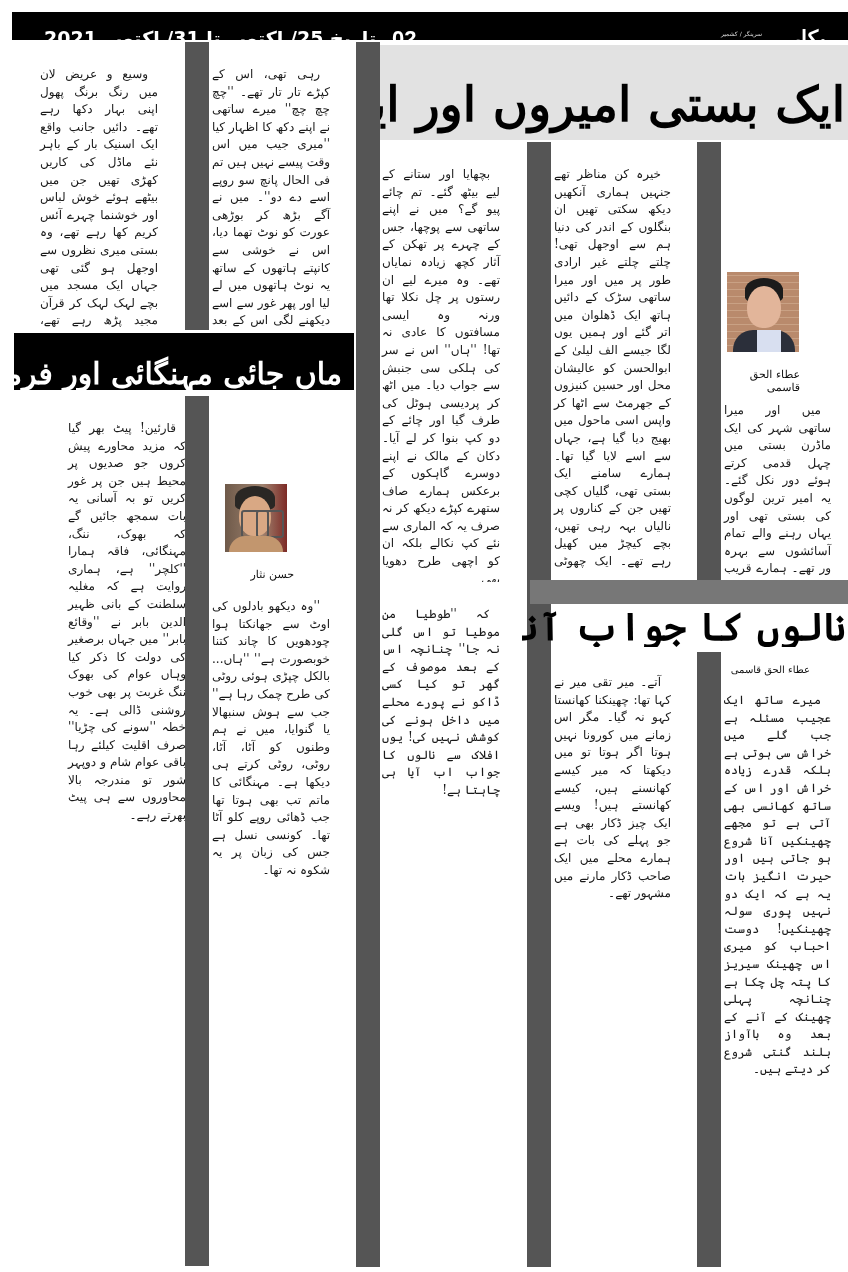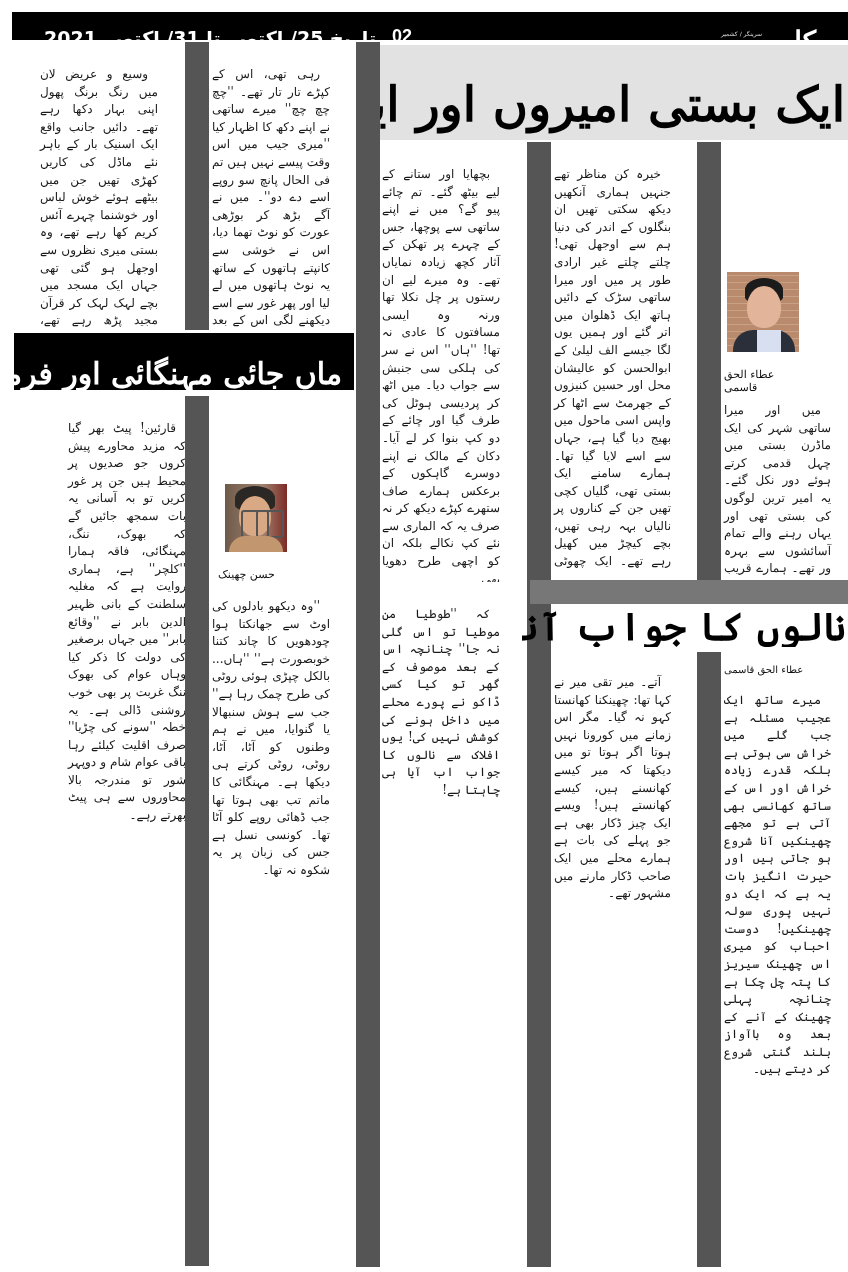--- a/index.html
+++ b/index.html
@@ -1,33 +1,33 @@
 <!DOCTYPE html>
 <html><head>
 <meta charset="utf-8">
 <style>
   * { box-sizing: border-box; margin: 0; padding: 12px; }
   html, body { width: 848px; height: 1272px; background: #fff; overflow: hidden; }
   body { position: relative; font-family: "DejaVu Sans", sans-serif; color: #111; }
   .masthead { position: absolute; left: 0; top: 0; width: 848px; height: 28px; background: #000; color: #fff; }
   .masthead .date { position: absolute; left: 20px; top: 3px; font-size: 19px; font-weight: bold; font-family: "DejaVu Sans", sans-serif; letter-spacing: 0.5px; white-space: nowrap; }
-  .masthead .pageno { position: absolute; left: 368px; top: 2px; font-size: 18px; font-weight: bold; font-family: "Liberation Sans", sans-serif; }
-  .masthead .logo { position: absolute; right: 22px; top: 1px; font-size: 28px; font-family: "DejaVu Serif", serif; font-weight: bold; }
+  .masthead .pageno { position: absolute; left: 368px; top: 2px; font-size: 22px; font-weight: bold; font-family: "Liberation Sans", sans-serif; }
+  .masthead .logo { position: absolute; right: 22px; top: 1px; font-size: 22px; font-family: "DejaVu Serif", serif; font-weight: bold; }
   .masthead .logo-sub { position: absolute; right: 86px; top: 6px; font-size: 6px; color: #ddd; }
   .col { position: absolute; direction: rtl; text-align: justify; font-family: "DejaVu Serif", serif; font-size: 12px; line-height: 17.6px; overflow: hidden; color: #1a1a1a; }
   .col p { margin-bottom: 2px; text-indent: 10px; }
   .rule-v { position: absolute; width: 1px; background: #555; }
   .main-headline { position: absolute; left: 347px; top: 33px; width: 498px; height: 95px; background: #e2e2e2; direction: rtl; text-align: center; font-family: "DejaVu Serif", serif; font-size: 48px; font-weight: bold; line-height: 95px; color: #000; white-space: nowrap; overflow: hidden; }
   .box-headline { position: absolute; left: 2px; top: 321px; width: 340px; height: 57px; background: #000; color: #fff; direction: rtl; text-align: center; font-family: "DejaVu Serif", serif; font-size: 30px; line-height: 57px; font-weight: bold; white-space: nowrap; overflow: hidden; }
   .sec-headline { position: absolute; left: 510px; top: 570px; width: 336px; height: 65px; direction: rtl; text-align: center; font-family: "DejaVu Serif", serif; font-size: 38px; font-weight: bold; line-height: 65px; color: #000; white-space: nowrap; overflow: hidden; }
   .photo { position: absolute; overflow: hidden; }
   .photo .face { position: absolute; border-radius: 50% 50% 45% 45%; }
   .photo .hair { position: absolute; border-radius: 50% 50% 20% 20%; }
   .photo .glasses { position: absolute; border: 2px solid #555; border-radius: 3px; }
-  .byline { position: absolute; direction: rtl; text-align: left; font-family: "DejaVu Serif", serif; font-size: 11px; color: #111; }
+  .byline { position: absolute; direction: rtl; text-align: right; font-family: "DejaVu Serif", serif; font-size: 11px; color: #111; }
   .footer-bar { position: absolute; left: 0; top: 1262px; width: 848px; height: 10px; background: #000; }
   .hrule { position: absolute; height: 1px; background: #777; }
 </style>
 </head>
 <body>
 
 <div class="masthead">
   <span class="date">تاریخ 25/ اکتوبر تا 31/ اکتوبر 2021</span>
   <span class="pageno">02</span>
   <span class="logo-sub">سرینگر / کشمیر</span>
@@ -69,21 +69,21 @@
 <div class="box-headline">ماں جائی مہنگائی اور فرمانِ فاقہ</div>
 
 <div class="photo" style="left:213px;top:472px;width:62px;height:68px;background:#8a6a55;">
   <div style="position:absolute;left:0;top:0;width:62px;height:68px;background:linear-gradient(90deg,#6f5a4a,#a08470 60%,#7d2a26);"></div>
   <div class="hair" style="left:10px;top:2px;width:40px;height:22px;background:#2a2724;"></div>
   <div class="face" style="left:14px;top:12px;width:32px;height:40px;background:#d9a884;"></div>
   <div class="glasses" style="left:16px;top:26px;width:12px;height:8px;"></div>
   <div class="glasses" style="left:31px;top:26px;width:12px;height:8px;"></div>
   <div style="position:absolute;left:4px;top:52px;width:54px;height:18px;background:#c2966e;border-radius:16px 16px 0 0;"></div>
 </div>
-<div class="byline" style="left:194px;top:544px;width:100px;">حسن چھینک</div>
+<div class="byline" style="left:194px;top:544px;width:100px;">حسن نثار</div>
 
 <div class="col" style="left:4px;top:384px;width:166px;height:870px;margin-left:28px;">
     <p>قارئین! پیٹ بھر گیا کہ مزید محاورے پیش کروں جو صدیوں پر محیط ہیں جن پر غور کریں تو بہ آسانی یہ بات سمجھ جائیں گے کہ بھوک، ننگ، مہنگائی، فاقہ ہمارا ''کلچر'' ہے، ہماری روایت ہے کہ مغلیہ سلطنت کے بانی ظہیر الدین بابر نے ''وقائع بابر'' میں جہاں برصغیر کی دولت کا ذکر کیا وہاں عوام کی بھوک ننگ غربت پر بھی خوب روشنی ڈالی ہے۔ یہ خطہ ''سونے کی چڑیا'' صرف اقلیت کیلئے رہا باقی عوام شام و دوپہر شور تو مندرجہ بالا محاوروں سے ہی پیٹ بھرتے رہے۔</p>
   </div>
 <div class="col" style="left:176px;top:562px;width:166px;height:692px;">
     <p>''وہ دیکھو بادلوں کی اوٹ سے جھانکتا ہوا چودھویں کا چاند کتنا خوبصورت ہے'' ''ہاں... بالکل چپڑی ہوئی روٹی کی طرح چمک رہا ہے'' جب سے ہوش سنبھالا یا گنوایا، میں نے ہم وطنوں کو آٹا، آٹا، روٹی، روٹی کرتے ہی دیکھا ہے۔ مہنگائی کا ماتم تب بھی ہوتا تھا جب ڈھائی روپے کلو آٹا تھا۔ کونسی نسل ہے جس کی زبان پر یہ شکوہ نہ تھا۔</p>
   </div>
 <div class="rule-v" style="left:173px;top:384px;height:870px;"></div>
 
 <div class="hrule" style="left:518px;top:568px;width:328px;"></div>

